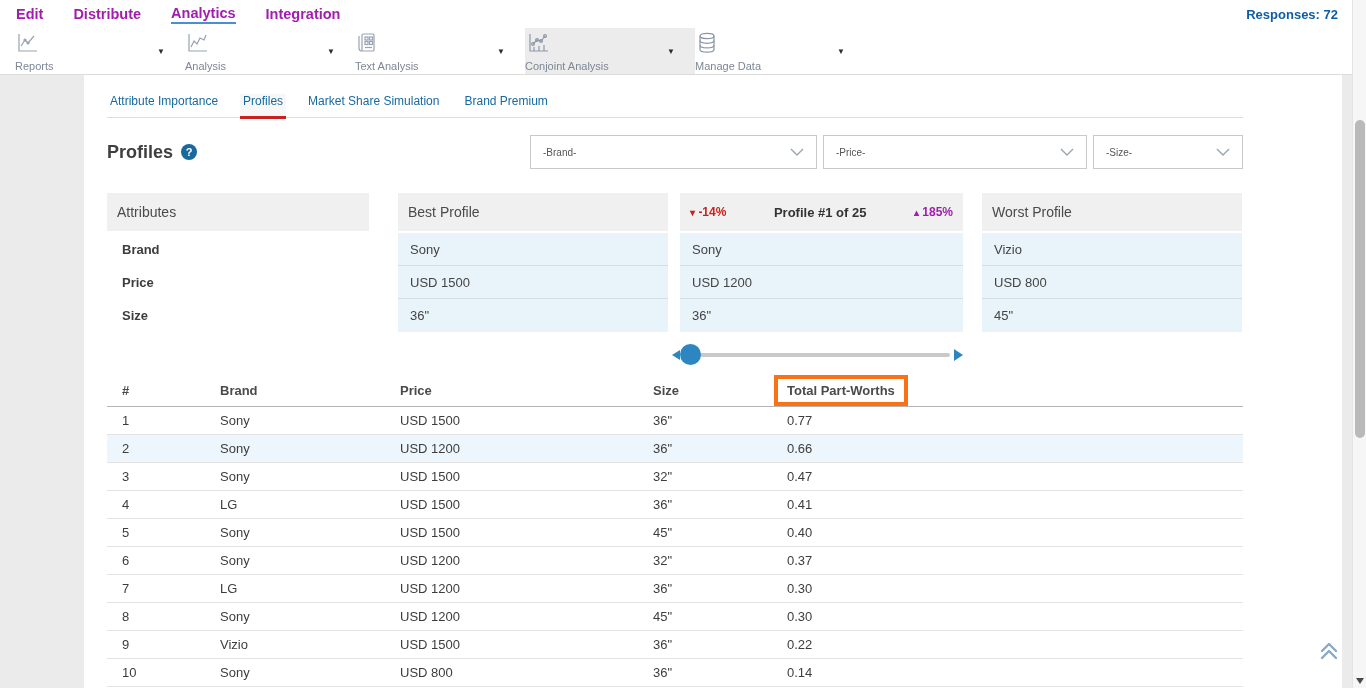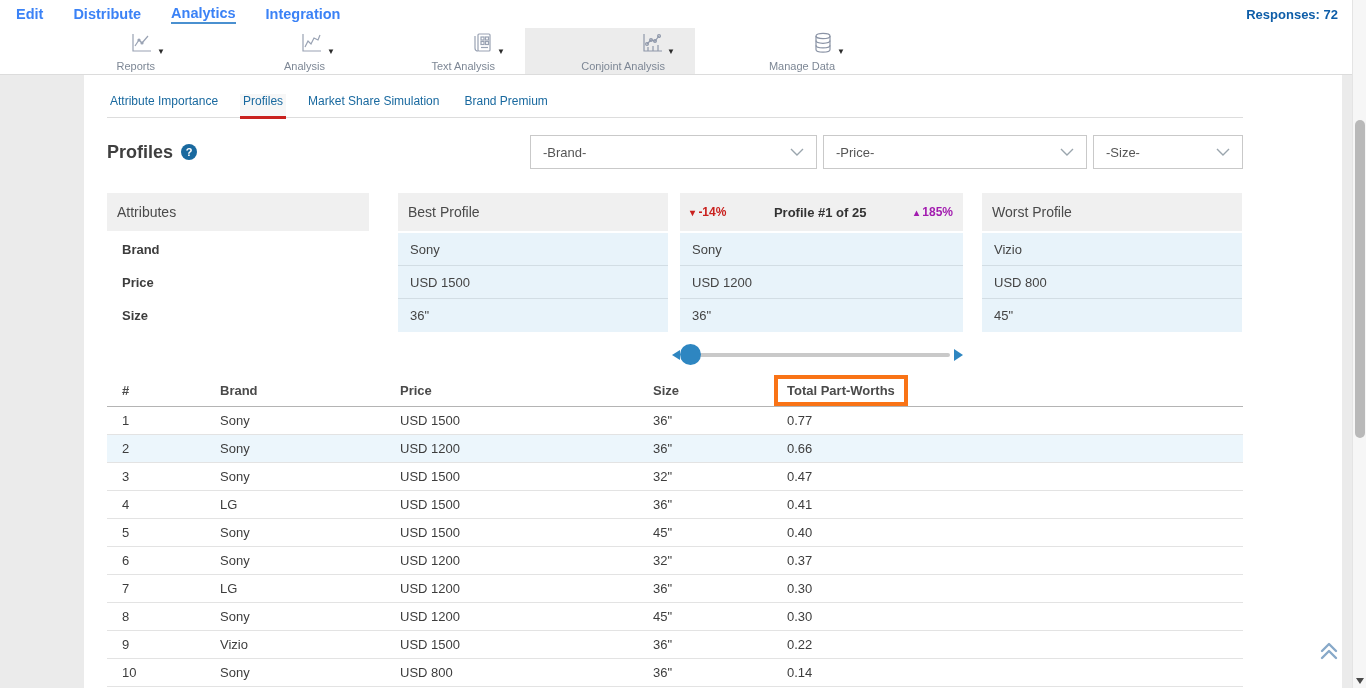--- a/index.html
+++ b/index.html
@@ -4,49 +4,49 @@
 <style>
   * { box-sizing: border-box; }
   html,body { margin:0; padding:0; }
   body {
     width:1366px; height:688px; overflow:hidden; position:relative;
     background:#ebebeb; font-family:"Liberation Sans", sans-serif;
   }
 
   
   .topnav { height:28px; background:#fff; display:flex; align-items:center; padding:0 28px 0 16px; }
-  .nav-item { color:#3b82f6; font-weight:bold; font-size:14.5px; margin-right:30px; cursor:pointer; padding-bottom:1px; }
+  .nav-item { color:#a21caf; font-weight:bold; font-size:14.5px; margin-right:30px; cursor:pointer; padding-bottom:1px; }
   .nav-item.active { border-bottom:2px solid #4a90d0; }
   .responses { margin-left:auto; color:#0d5da8; font-weight:bold; font-size:13px; cursor:pointer; }
 
   
   .toolbar { height:47px; background:#fff; border-bottom:1px solid #dcdcdc; display:flex; padding-left:15px; }
   .tb-group { width:170px; display:flex; align-items:center; cursor:pointer; }
   .tb-group.active { background:#ececec; }
-  .tb-main { width:140px; height:100%; display:flex; flex-direction:column; align-items:flex-end; justify-content:center; }
+  .tb-main { width:140px; height:100%; display:flex; flex-direction:column; align-items:flex-start; justify-content:center; }
   .tb-label { font-size:11px; color:#7d8795; margin-top:1px; white-space:nowrap; }
   .tb-caret { font-size:8px; color:#2b2b2b; margin-left:2px; }
 
   
   .content { position:absolute; left:84px; right:24px; top:75px; bottom:0; background:#fff; overflow:hidden; }
   .inner { width:1136px; margin-left:23px; }
 
   
   .tabs { padding-top:19px; border-bottom:1px solid #ddd; display:flex; }
   .tab { color:#19699f; font-size:12px; margin-right:19px; padding:0 3px 8px 3px; cursor:pointer; }
   .tab.active { background:#f7f7f7; border-bottom:3px solid #c9211e; margin-bottom:-2px; }
 
   
   .page-header { display:flex; align-items:center; margin-top:17px; height:34px; }
   .page-title { font-size:18px; font-weight:bold; color:#3f3f3f; }
   .help-icon { width:16px; height:16px; border-radius:50%; background:#19699f; color:#fff; font-size:11px;
                font-weight:bold; display:flex; align-items:center; justify-content:center; margin-left:8px; cursor:pointer; }
   .filters { margin-left:auto; display:flex; gap:6px; }
   .dd { height:34px; border:1px solid #c9c9c9; background:#fff; display:flex; align-items:center;
-        padding:0 12px; font-size:13px; color:#555; cursor:pointer; }
+        padding:0 12px; font-size:10px; color:#555; cursor:pointer; }
   .dd-brand { width:287px; } .dd-price { width:264px; } .dd-size { width:150px; }
   .dd svg { margin-left:auto; }
 
   
   .comparison { display:flex; margin-top:24px; }
   .col-attr { width:262px; margin-right:29px; }
   .col-best { width:270px; margin-right:12px; }
   .col-current { width:283px; margin-right:19px; }
   .col-worst { width:260px; }
   .col-header { height:38px; background:#f0f0f0; display:flex; align-items:center; padding:0 10px;

